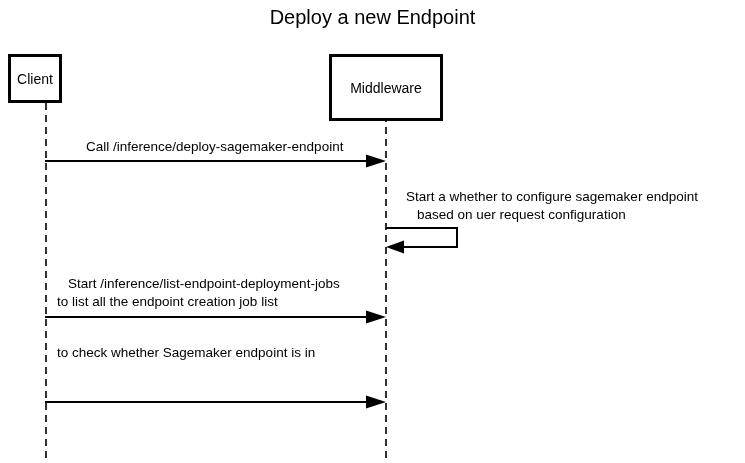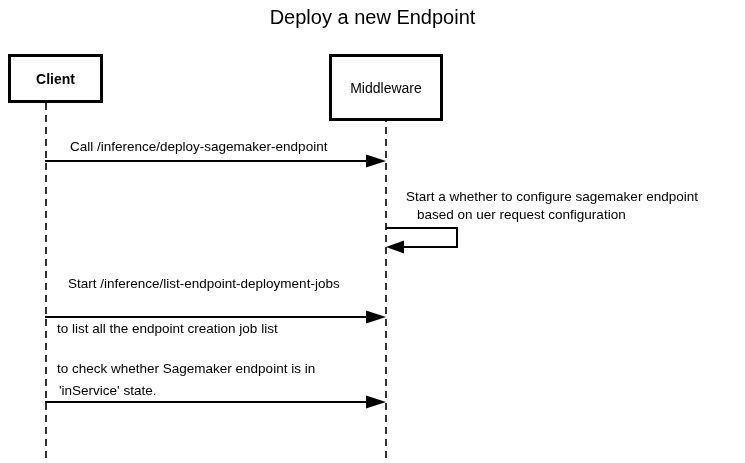--- a/index.html
+++ b/index.html
@@ -40,39 +40,39 @@
   .actor-box {
     position: absolute;
     border: 3px solid var(--line-color);
     background: var(--bg-color);
     display: flex;
     align-items: center;
     justify-content: center;
     font-size: 14px;
     white-space: nowrap;
   }
-  .actor-client { left: 8px; top: 54px; width: 95px; height: 49px; font-weight: bold; }
+  .actor-client { left: 8px; top: 54px; width: 54px; height: 49px; }
   .actor-middleware { left: 329px; top: 54px; width: 114px; height: 67px; }
   .msg-line {
     position: absolute;
     font-size: 13.5px;
     line-height: 15px;
     white-space: nowrap;
   }
   
-  .m1-l1 { left: 70px;  top: 139px; }
+  .m1-l1 { left: 86px;  top: 139px; }
   
   .s-l1  { left: 406px; top: 189px; }
   .s-l2  { left: 417px; top: 207px; text-align: right; }
   
   .m2-l1 { left: 68px;  top: 276px; }
-  .m2-l2 { left: 57px;  top: 294px; margin-top: 27px; }
+  .m2-l2 { left: 57px;  top: 294px; }
   
   .m3-l1 { left: 70px;  top: 347px; }
-  .m3-l2 { left: 57px;  top: 361px; }
+  .m3-l2 { left: 57px;  top: 345px; }
   .m3-l3 { left: 59px;  top: 383px; }
 
   .lifeline { stroke: var(--line-color); stroke-width: 1.6; stroke-dasharray: 7 5; }
   .msg-arrow { stroke: var(--line-color); stroke-width: 2; fill: none; }
   .arrow-head { fill: var(--line-color); stroke: none; }
 </style>
 </head>
 <body>
 
 <div class="canvas">
@@ -106,15 +106,14 @@
 
   <div class="msg-line m1-l1">Call /inference/deploy-sagemaker-endpoint</div>
 
   <div class="msg-line s-l1">Start a whether to configure sagemaker endpoint</div>
   <div class="msg-line s-l2">based on uer request configuration</div>
 
   <div class="msg-line m2-l1">Start /inference/list-endpoint-deployment-jobs</div>
   <div class="msg-line m2-l2">to list all the endpoint creation job list</div>
 
   <div class="msg-line m3-l2">to check whether Sagemaker endpoint is in</div>
-  <div class="msg-line m3-l3">'inService' state.</div>
 
 </div>
 
 </body></html>

